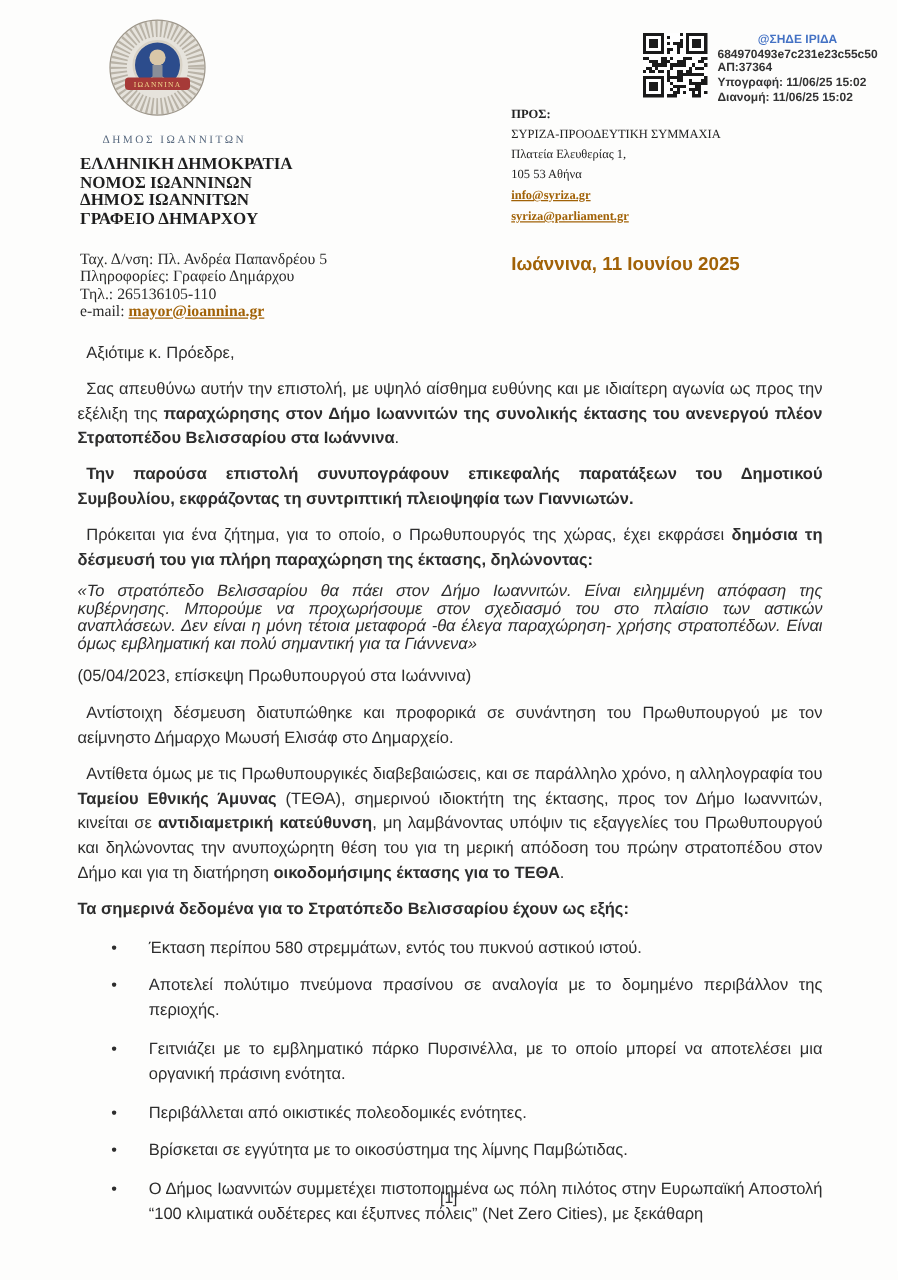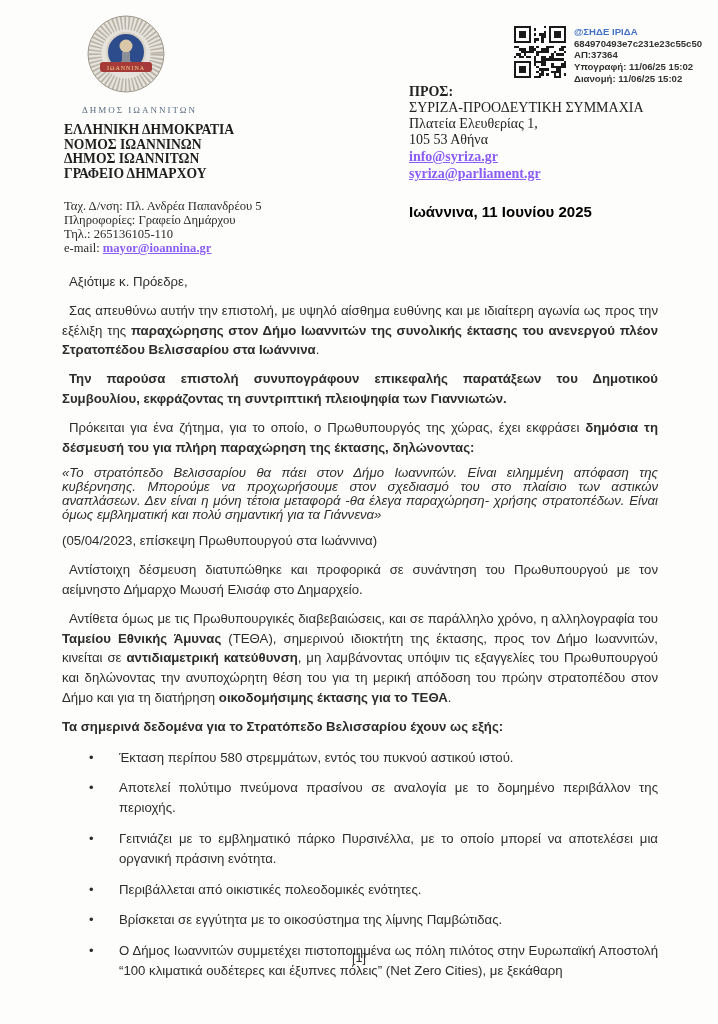--- a/index.html
+++ b/index.html
@@ -10,36 +10,36 @@
   .lh-left{position:absolute;left:64px;top:14px;width:310px;}
   .logo-wrap{margin-left:22px;width:80px;}
   .logo-caption{margin:7px 0 8px 18px;font-family:"Liberation Serif","DejaVu Serif",serif;
         font-size:9px;letter-spacing:2px;color:#5a6b80;}
   .org-line{font-family:"Liberation Serif","DejaVu Serif",serif;font-weight:700;
         font-size:13.6px;line-height:14.6px;color:#1e1e1e;}
   .org-block{margin-bottom:19px;}
   .detail-line{font-family:"Liberation Serif","DejaVu Serif",serif;
         font-size:12.6px;line-height:13.8px;color:#2a2a2a;}
   .email-line{font-family:"Liberation Serif","DejaVu Serif",serif;font-size:12.6px;line-height:13.8px;}
-  a.doc-link{color:#8b5cf6;font-weight:700;text-decoration:underline;cursor:pointer;}
+  a.doc-link{color:#a16207;font-weight:700;text-decoration:underline;cursor:pointer;}
 
   
   .stamp{position:absolute;left:514px;top:26px;display:flex;gap:8px;}
   .qr{width:52px;height:52px;flex:none;}
   .stamp-lines{font-size:9.6px;line-height:11.7px;font-weight:700;color:#333;white-space:nowrap;}
-  .stamp-l1{color:#4472c4;}
+  .stamp-l1{color:#4472c4;text-align:center;}
 
   
   .recipient{position:absolute;left:409px;top:84px;
-        font-family:"Liberation Serif","DejaVu Serif",serif;font-size:14px;line-height:16px;color:#222;}
+        font-family:"Liberation Serif","DejaVu Serif",serif;font-size:10px;line-height:16px;color:#222;}
   .r-label{font-weight:700;}
   .recipient .link-line{line-height:17px;}
 
   
-  .dateline{position:absolute;left:409px;top:203px;font-weight:700;font-size:15px;color:#000000;}
+  .dateline{position:absolute;left:409px;top:203px;font-weight:700;font-size:15px;color:#a16207;}
 
   
   .letter-body{position:absolute;left:62px;top:272px;width:596px;
         font-size:13.2px;line-height:19.8px;text-align:justify;color:#2d2d2d;}
   .letter-body p{margin:0 0 9px;}
   .letter-body p.ind{text-indent:7px;}
   .letter-body .b{font-weight:700;}
   .letter-body .i{font-style:italic;}
   .letter-body .u{}
   .letter-body p.quote{line-height:14px;}

